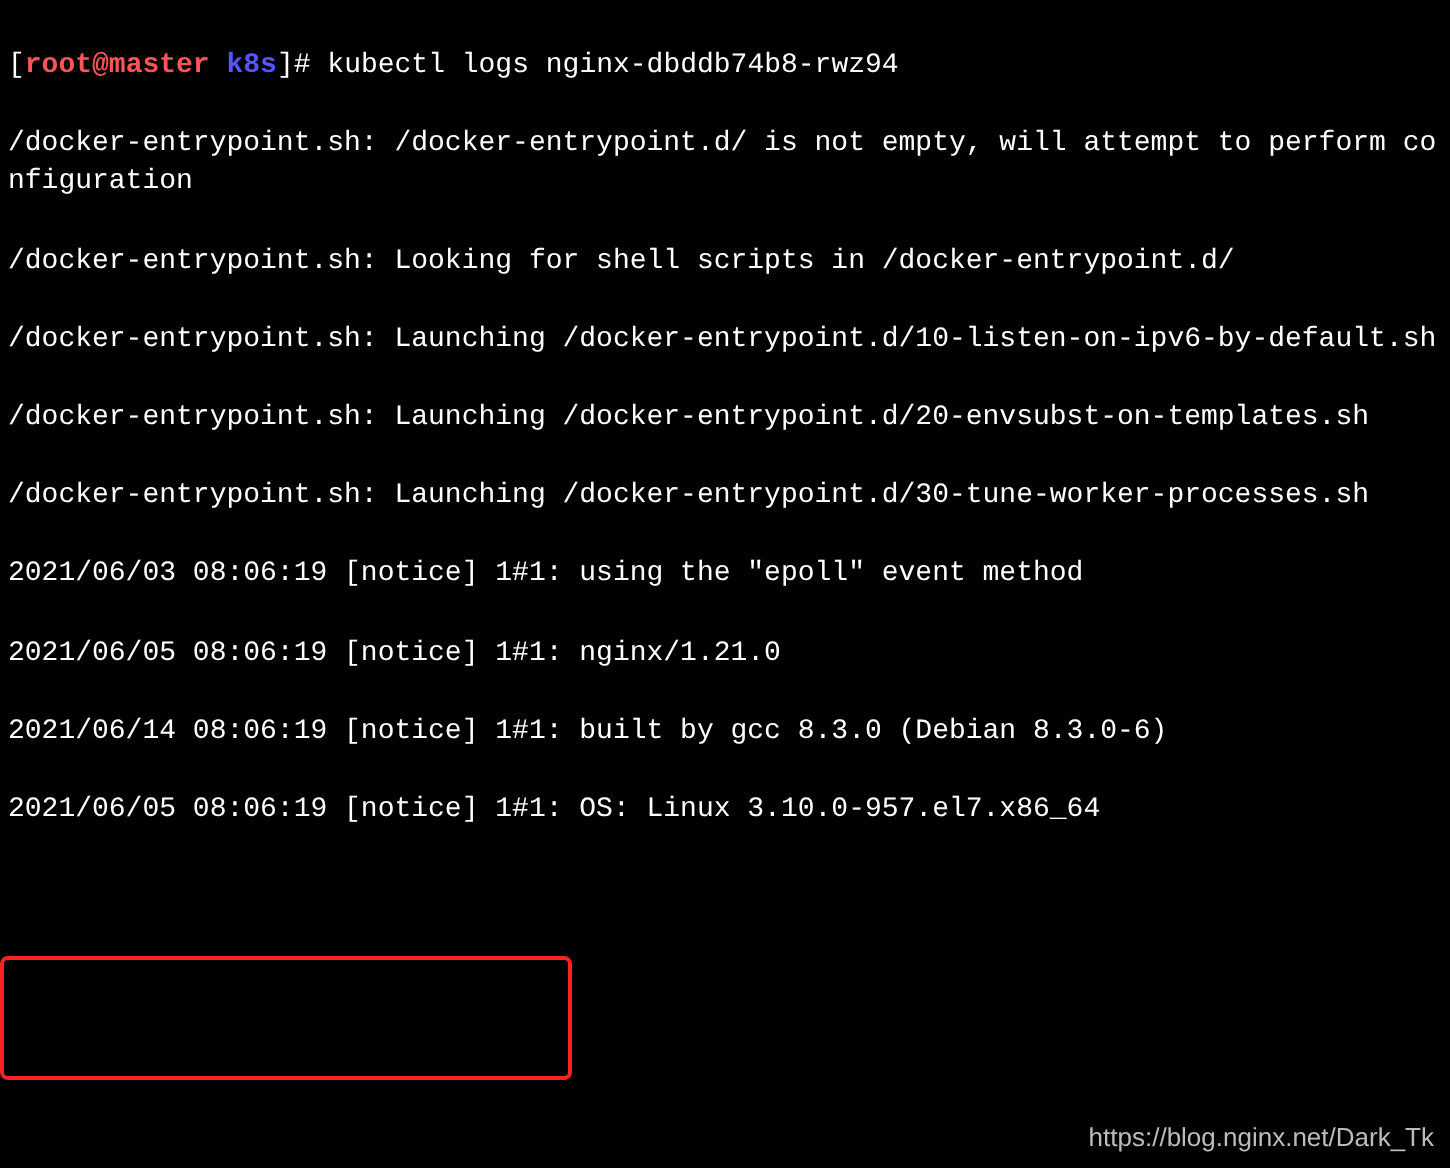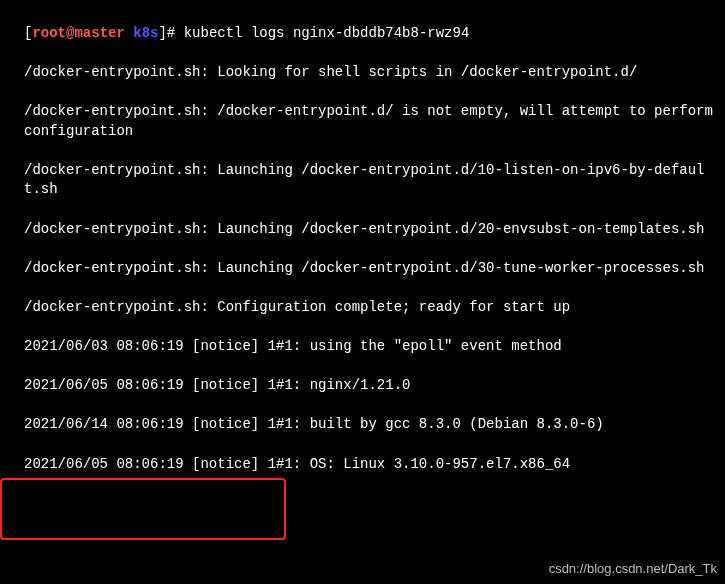--- a/index.html
+++ b/index.html
@@ -32,42 +32,41 @@
   }
   .watermark {
     position: absolute;
     right: 8px;
     bottom: 6px;
     color: #ddd;
     font-size: 13px;
     opacity: 0.85;
     font-family: Arial, sans-serif;
   }
-  .line { display: block; margin-left: 20px; }
+  .line { display: block; }
 </style>
 </head>
 <body>
 
 <div class="terminal">
 <span class="line"><span class="prompt-symbol">[</span><span class="prompt-root">root</span><span class="prompt-root">@</span><span class="prompt-host">master</span><span class="prompt-path"> k8s</span><span class="prompt-symbol">]# </span><span>kubectl logs nginx-dbddb74b8-rwz94</span></span>
+<span class="line">/docker-entrypoint.sh: /docker-entrypoint.d/ is not empty, will attempt to perform configuration</span>
 <span class="line">/docker-entrypoint.sh: Looking for shell scripts in /docker-entrypoint.d/</span>
-<span class="line">/docker-entrypoint.sh: /docker-entrypoint.d/ is not empty, will attempt to perform configuration</span>
 <span class="line">/docker-entrypoint.sh: Launching /docker-entrypoint.d/10-listen-on-ipv6-by-default.sh</span>
 <span class="line">/docker-entrypoint.sh: Launching /docker-entrypoint.d/20-envsubst-on-templates.sh</span>
 <span class="line">/docker-entrypoint.sh: Launching /docker-entrypoint.d/30-tune-worker-processes.sh</span>
-<span class="line">/docker-entrypoint.sh: Configuration complete; ready for start up</span>
 <span class="line">2021/06/03 08:06:19 [notice] 1#1: using the "epoll" event method</span>
 <span class="line">2021/06/05 08:06:19 [notice] 1#1: nginx/1.21.0</span>
 <span class="line">2021/06/14 08:06:19 [notice] 1#1: built by gcc 8.3.0 (Debian 8.3.0-6)</span>
 <span class="line">2021/06/05 08:06:19 [notice] 1#1: OS: Linux 3.10.0-957.el7.x86_64</span>
 
 
 
 
 
 
 
 
 </div>
 
 <div class="highlight-box" style="top:478px;left:0px;width:282px;height:58px;"></div>
 
-<div class="watermark">csdn://blog.csdn.net/Dark_Tk</div>
+<div class="watermark">https://blog.nginx.net/Dark_Tk</div>
 
 </body></html>

